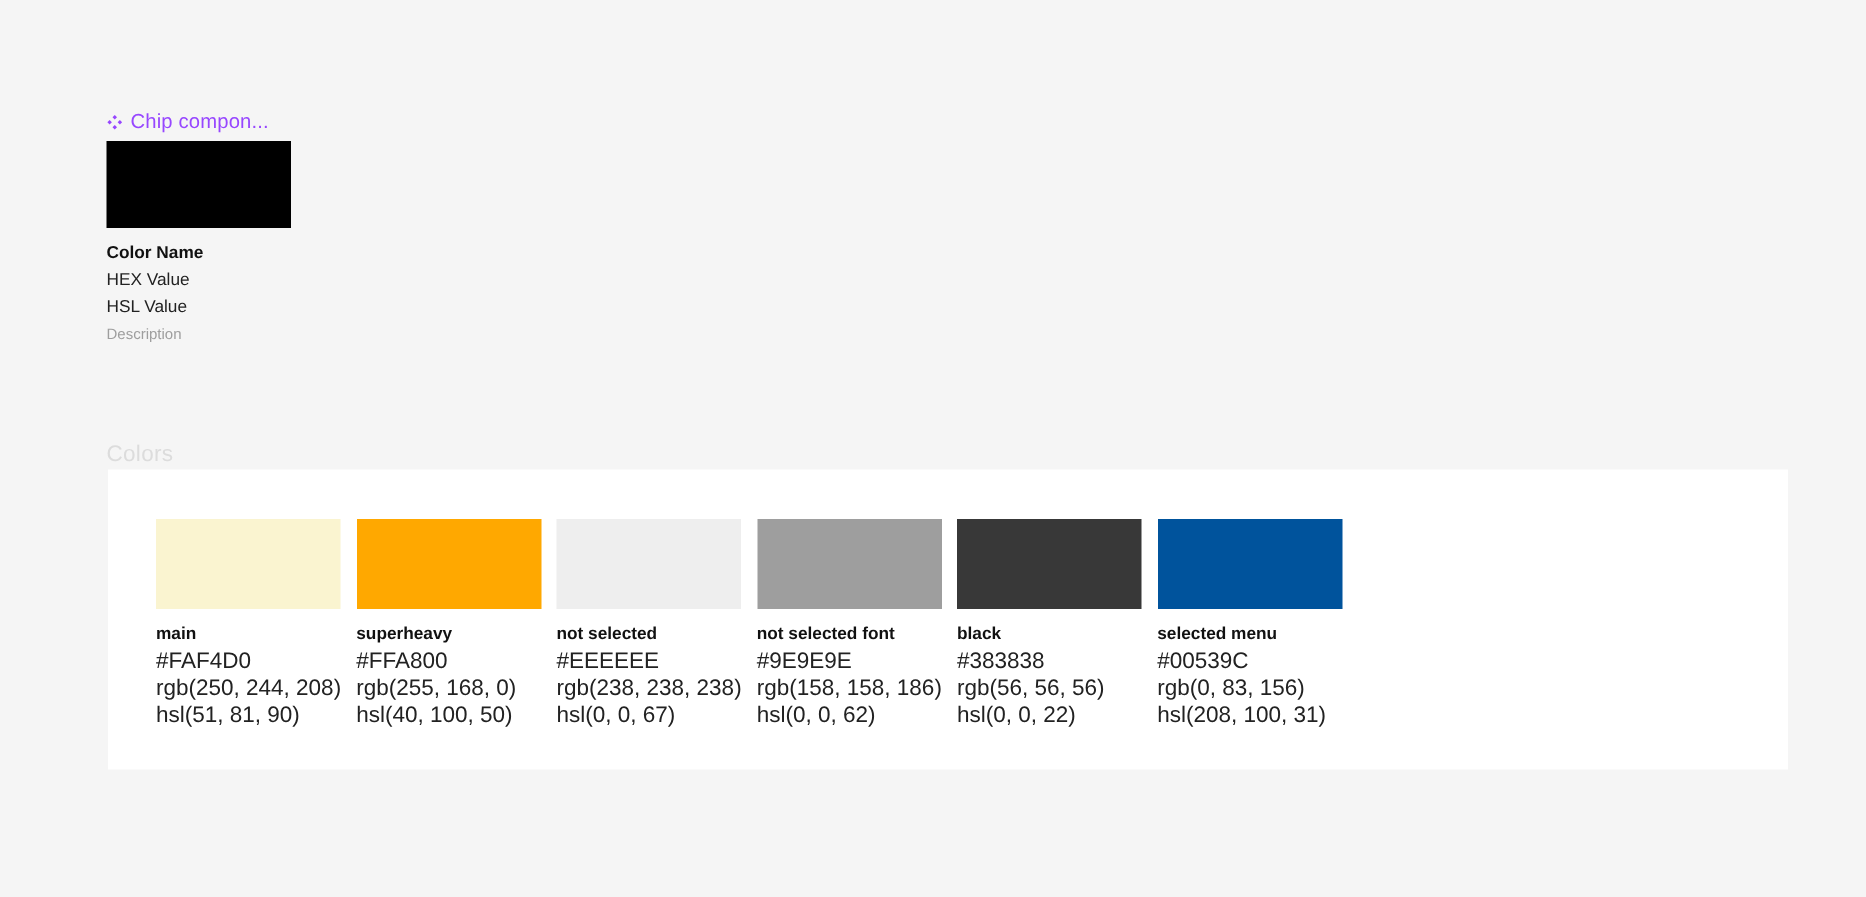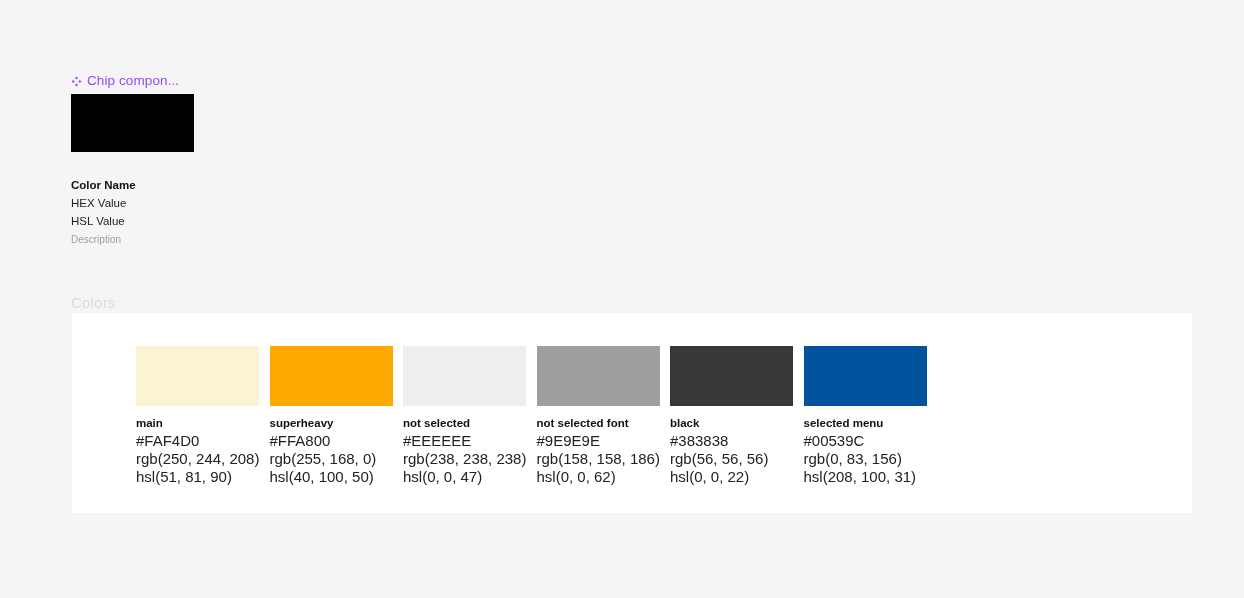--- a/index.html
+++ b/index.html
@@ -44,21 +44,21 @@
   .component-title .comp-icon svg { display: block; }
 
   .master-swatch {
     width: 123px;
     height: 58px;
     margin-top: 4px;
     background: #000000;
   }
 
   .master-meta {
-    margin-top: 24px;
+    margin-top: 8px;
   }
   .meta-name {
     font-size: 11.5px;
     font-weight: bold;
     color: #111111;
     line-height: 18px;
   }
   .meta-line {
     font-size: 11.5px;
     color: #222222;
@@ -90,21 +90,20 @@
     height: 200px;
     background: #ffffff;
   }
 
   .swatch-grid {
     position: absolute;
     left: 32px;
     top: 33px;
     display: flex;
     gap: 10.5px;
-    margin-left: 32px;
   }
   .swatch-item {
     width: 123px;
   }
   .swatch-chip {
     width: 123px;
     height: 60px;
   }
   .swatch-meta {
     margin-top: 8px;
@@ -172,21 +171,21 @@
           <div class="swatch-line">rgb(255, 168, 0)</div>
           <div class="swatch-line">hsl(40, 100, 50)</div>
         </div>
       </div>
       <div class="swatch-item">
         <div class="swatch-chip" style="background: rgb(238, 238, 238);"></div>
         <div class="swatch-meta">
           <div class="swatch-name">not selected</div>
           <div class="swatch-line">#EEEEEE</div>
           <div class="swatch-line">rgb(238, 238, 238)</div>
-          <div class="swatch-line">hsl(0, 0, 47)</div>
+          <div class="swatch-line">hsl(0, 0, 67)</div>
         </div>
       </div>
       <div class="swatch-item">
         <div class="swatch-chip" style="background: rgb(158, 158, 158);"></div>
         <div class="swatch-meta">
           <div class="swatch-name">not selected font</div>
           <div class="swatch-line">#9E9E9E</div>
           <div class="swatch-line">rgb(158, 158, 186)</div>
           <div class="swatch-line">hsl(0, 0, 62)</div>
         </div>

